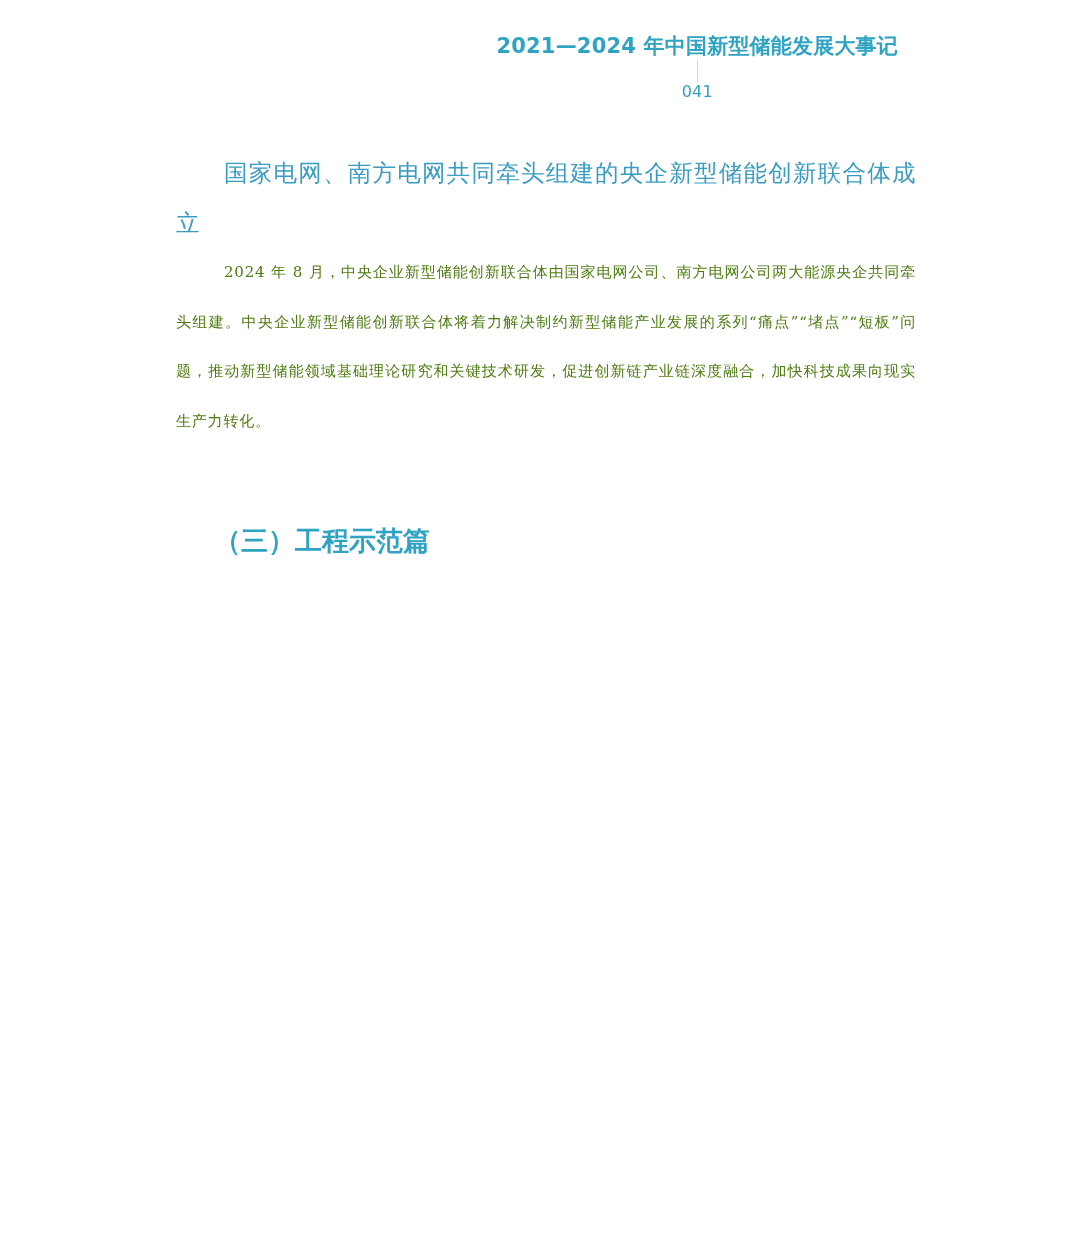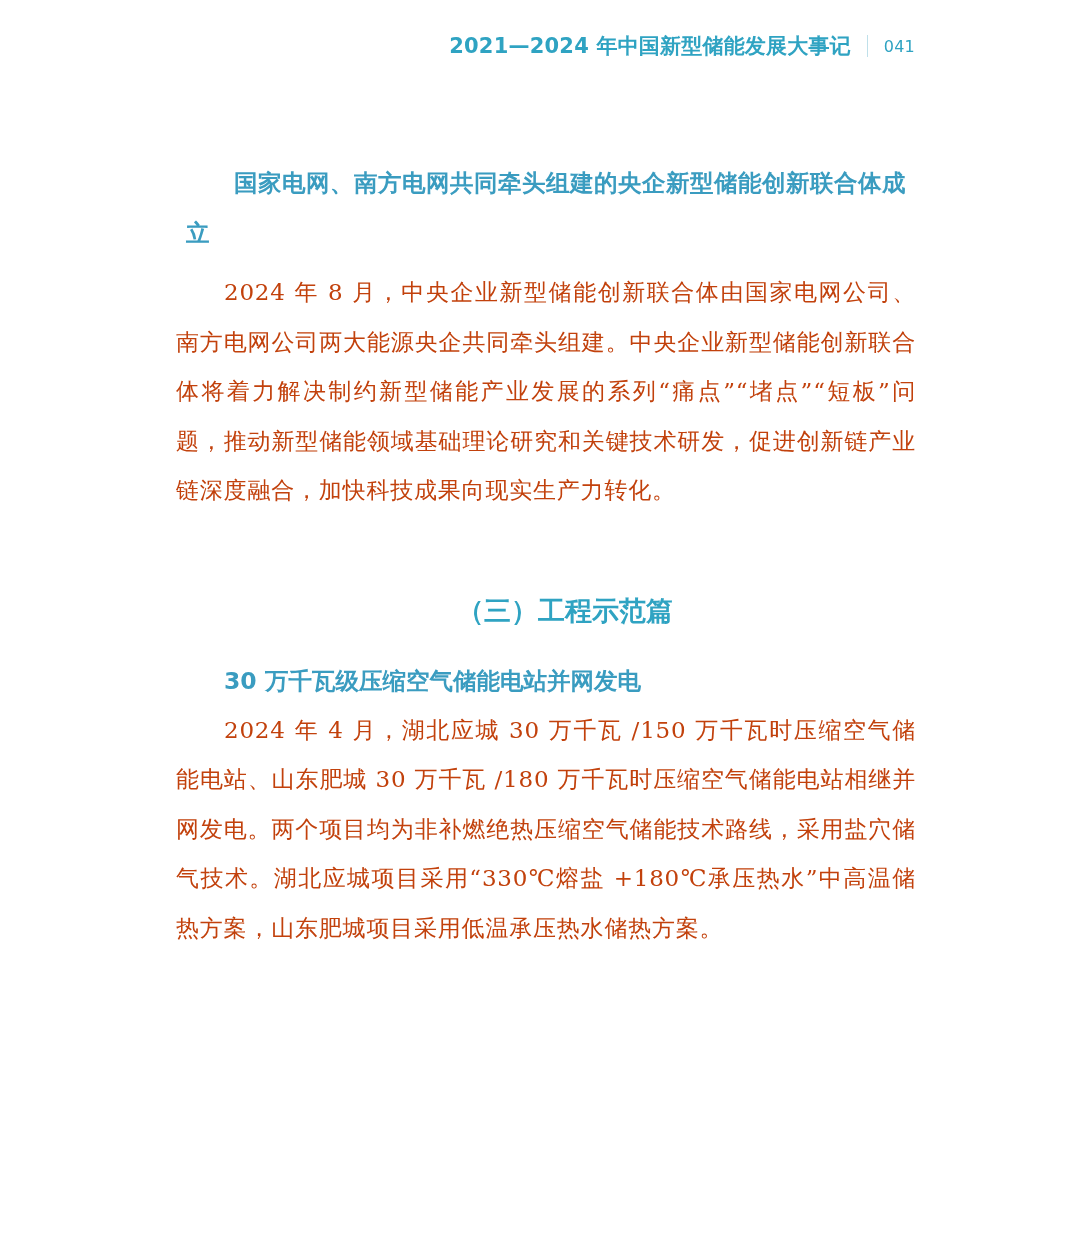--- a/index.html
+++ b/index.html
@@ -11,75 +11,75 @@
       width: 1080px;
       height: 1237px;
       position: relative;
       overflow: hidden;
       font-family: "DejaVu Serif", "Liberation Serif", serif;
       color: #222222;
     }
     .running-header {
       position: absolute;
       top: 32px;
-      right: 165px;
+      right: 182px;
       display: flex;
       align-items: center;
       font-family: "DejaVu Sans", "Liberation Sans", sans-serif;
       font-weight: bold;
       font-size: 21px;
       color: #2fa3c2;
       letter-spacing: 0.2px;
+      flex-direction: column;
     }
     .running-header .sep {
       display: inline-block;
       width: 1px;
       height: 22px;
       background: #bfe0ea;
       margin: 0 16px;
     }
     .running-header .page-num {
       font-weight: normal;
       font-size: 16px;
     }
     .content {
       position: absolute;
       left: 176px;
       top: 148px;
       width: 740px;
     }
     .heading {
       font-family: "DejaVu Sans", "Liberation Sans", sans-serif;
-      font-weight: bold;
+      font-weight: normal;
       color: #3a9cc0;
       font-size: 23.5px;
       line-height: 50px;
       text-indent: 48px;
-      margin: 10px;
+      margin: 0;
       text-align: justify;
       letter-spacing: 0.5px;
     }
     .para {
-      font-size: 23px;
+      font-size: 15px;
       line-height: 49.5px;
       text-indent: 48px;
       margin: 0;
       text-align: justify;
-      color: #c2410c;
+      color: #4d7c0f;
       letter-spacing: 0.8px;
     }
     .section-gap { height: 48px; }
     .part-heading {
       font-family: "DejaVu Sans", "Liberation Sans", sans-serif;
       font-weight: bold;
       color: #2fa3c2;
       font-size: 27px;
       line-height: 50px;
       margin: 22px 0 20px 38px;
-      text-align: center;
     }
     .sub-heading {
       font-family: "DejaVu Sans", "Liberation Sans", sans-serif;
       font-weight: bold;
       color: #3a9cc0;
       font-size: 23.5px;
       line-height: 50px;
       text-indent: 48px;
       margin: 0;
     }
@@ -99,17 +99,13 @@
     <p class="para">2024 年 8 月，中央企业新型储能创新联合体由国家电网公司、南方电网公司两大能源央企共同牵头组建。中央企业新型储能创新联合体将着力解决制约新型储能产业发展的系列“痛点”“堵点”“短板”问题，推动新型储能领域基础理论研究和关键技术研发，促进创新链产业链深度融合，加快科技成果向现实生产力转化。</p>
   </section>
 
   <div class="section-gap"></div>
 
   <section>
   </section>
 
   <h1 class="part-heading">（三）工程示范篇</h1>
 
-  <section>
-    <h2 class="sub-heading">30 万千瓦级压缩空气储能电站并网发电</h2>
-    <p class="para">2024 年 4 月，湖北应城 30 万千瓦 /150 万千瓦时压缩空气储能电站、山东肥城 30 万千瓦 /180 万千瓦时压缩空气储能电站相继并网发电。两个项目均为非补燃绝热压缩空气储能技术路线，采用盐穴储气技术。湖北应城项目采用“330℃熔盐 +180℃承压热水”中高温储热方案，山东肥城项目采用低温承压热水储热方案。</p>
-  </section>
 </div>
 
 </body></html>

